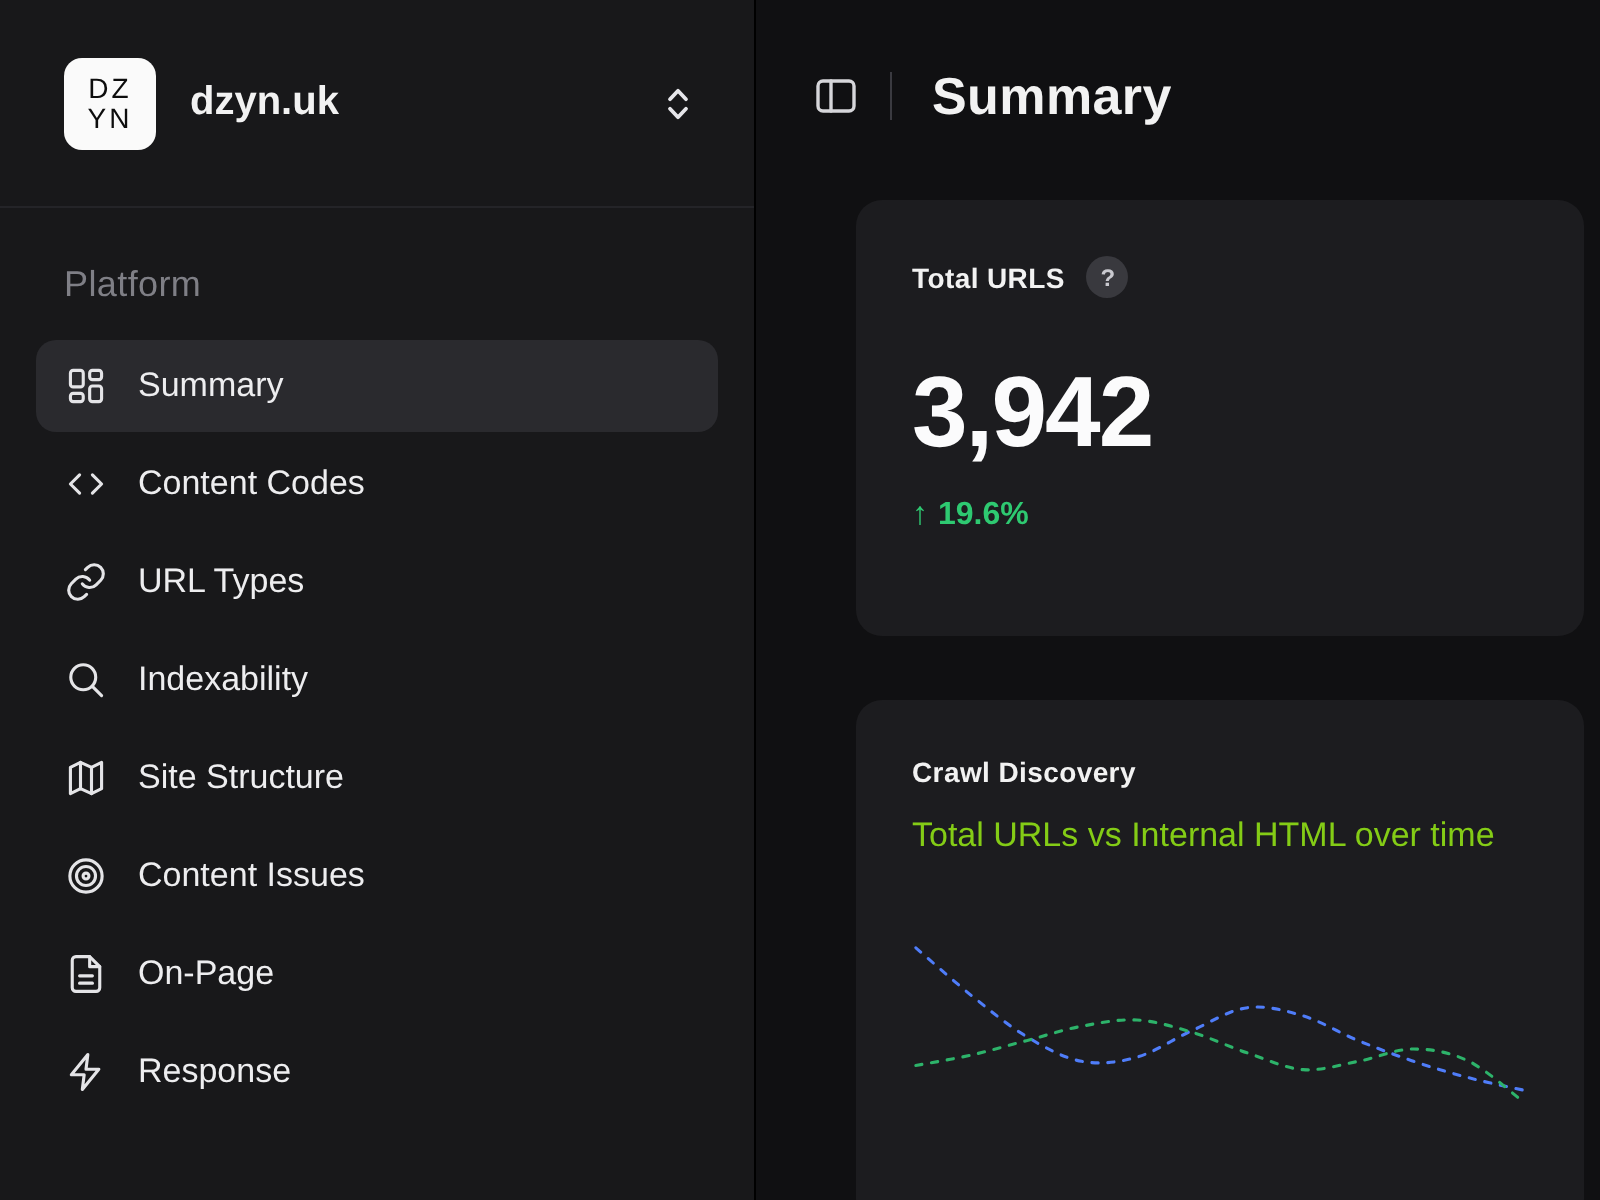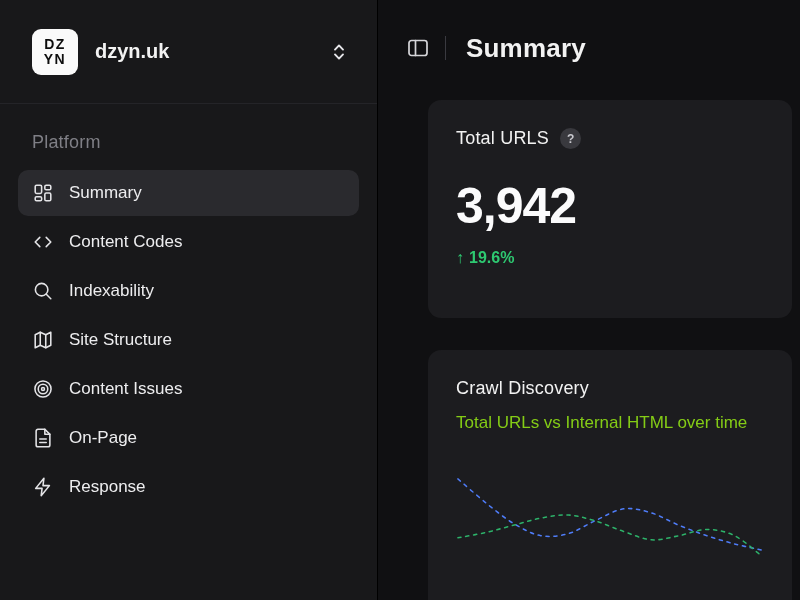--- a/index.html
+++ b/index.html
@@ -14,21 +14,21 @@
     position:absolute; left:0; top:0; width:378px; height:600px;
     background:#18181a; border-right:1px solid #000;
   }
   .sb-header {
     height:104px; display:flex; align-items:center;
     padding:0 26px 0 32px; border-bottom:1px solid #242428;
   }
   .logo-box {
     width:46px; height:46px; background:#fafafa; border-radius:9px;
     display:flex; flex-direction:column; align-items:center; justify-content:center;
-    color:#0d0d0d; font-weight:700; font-size:14px; line-height:1.02; letter-spacing:1.5px;
+    color:#0d0d0d; font-weight:400; font-size:14px; line-height:1.02; letter-spacing:1.5px;
     flex:0 0 auto;
   }
   .site-name { margin-left:17px; font-size:20px; font-weight:600; flex:1; }
   .chevrons-btn { width:24px; height:24px; display:flex; align-items:center; justify-content:center;
     cursor:pointer; color:#e6e6ea; }
 
   .sb-section { padding:28px 32px 10px; font-size:18px; color:#7f7f86; letter-spacing:.2px; }
 
   .menu { padding:4px 18px 0 18px; }
   .menu-item {
@@ -51,21 +51,21 @@
   .page-title { font-size:26px; font-weight:700; letter-spacing:.2px; }
 
   .card {
     position:absolute; left:49px; right:8px;
     background:#1c1c1f; border-radius:13px; padding:28px 28px;
   }
   .card-total { top:100px; height:218px; }
   .card-crawl { top:350px; height:262px; }
 
   .card-title-row { display:flex; align-items:center; gap:11px; }
-  .card-title { font-size:18px; font-weight:400; letter-spacing:.2px; }
+  .card-title { font-size:14px; font-weight:700; letter-spacing:.2px; }
   .help-badge {
     width:21px; height:21px; border-radius:50%; background:#39393e; color:#c9c9cf;
     font-size:12px; font-weight:700; display:flex; align-items:center; justify-content:center;
     cursor:pointer;
   }
   .big-value { margin-top:28px; font-size:50px; font-weight:800; letter-spacing:-1px; color:#fbfbfc; }
   .delta-row { margin-top:14px; font-size:16px; font-weight:600; display:flex; align-items:center; gap:5px; }
 
   .card-subtitle { margin-top:14px; font-size:17px; color:#84cc16; font-weight:400; }
   .chart-wrap { margin-top:22px; width:100%; height:120px; }
@@ -109,20 +109,29 @@
     <div class="menu-item">
       <span class="mi-icon">
         <svg viewBox="0 0 24 24">
             <polyline points="8.5,7 3.5,12 8.5,17"></polyline>
             <polyline points="15.5,7 20.5,12 15.5,17"></polyline>
           </svg>
       </span>
       <span>Content Codes</span>
     </div>
 
+    <div class="menu-item">
+      <span class="mi-icon">
+        <svg viewBox="0 0 24 24">
+            <path d="M10 13a5 5 0 0 0 7.54.54l2.5-2.5a5 5 0 0 0-7.07-7.07l-1.3 1.29"></path>
+            <path d="M14 11a5 5 0 0 0-7.54-.54l-2.5 2.5a5 5 0 0 0 7.07 7.07l1.29-1.29"></path>
+          </svg>
+      </span>
+      <span>URL Types</span>
+    </div>
 
     <div class="menu-item">
       <span class="mi-icon">
         <svg viewBox="0 0 24 24">
             <circle cx="10.5" cy="10.5" r="6.8"></circle>
             <line x1="15.6" y1="15.6" x2="20.5" y2="20.5"></line>
           </svg>
       </span>
       <span>Indexability</span>
     </div>

